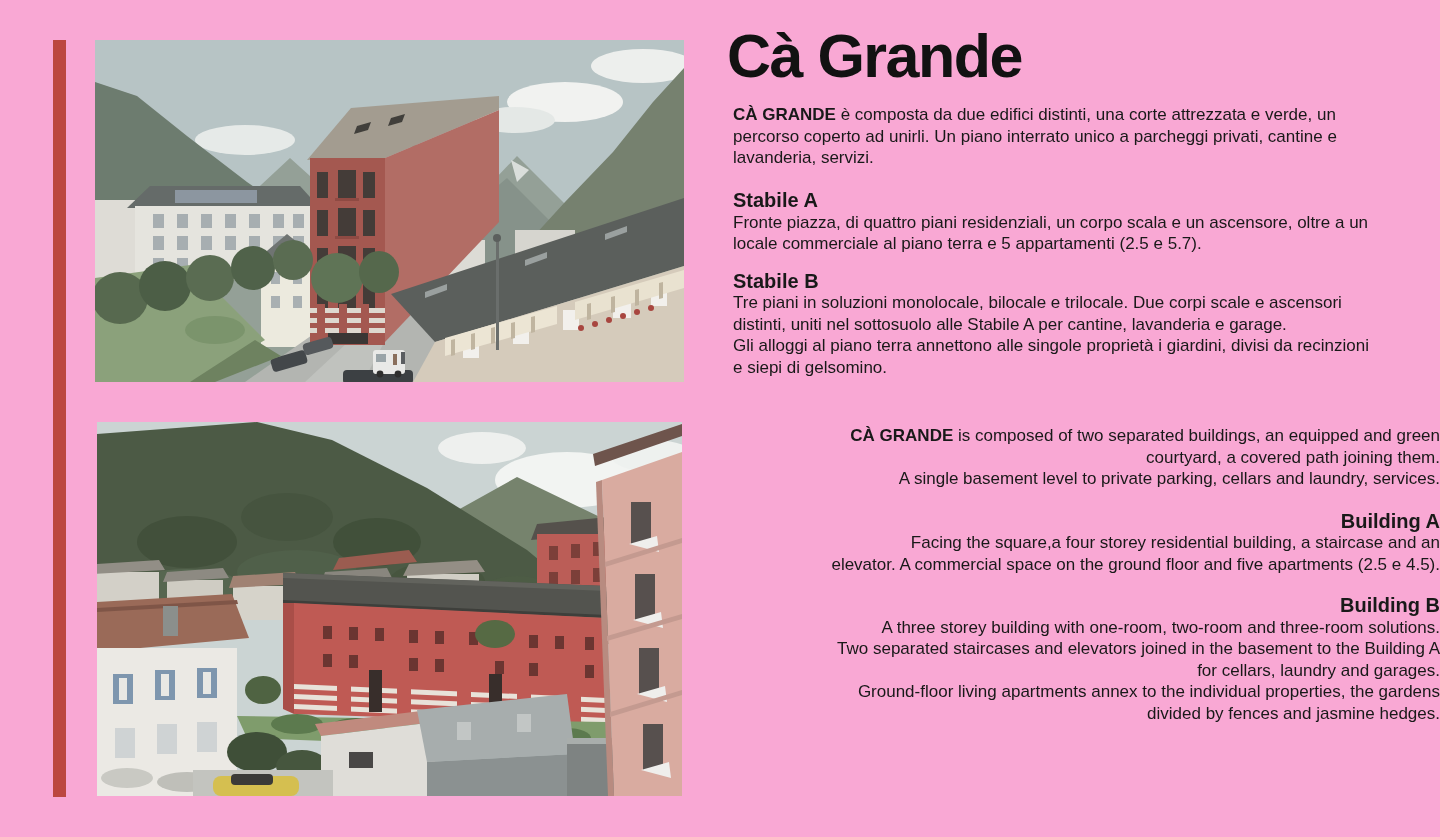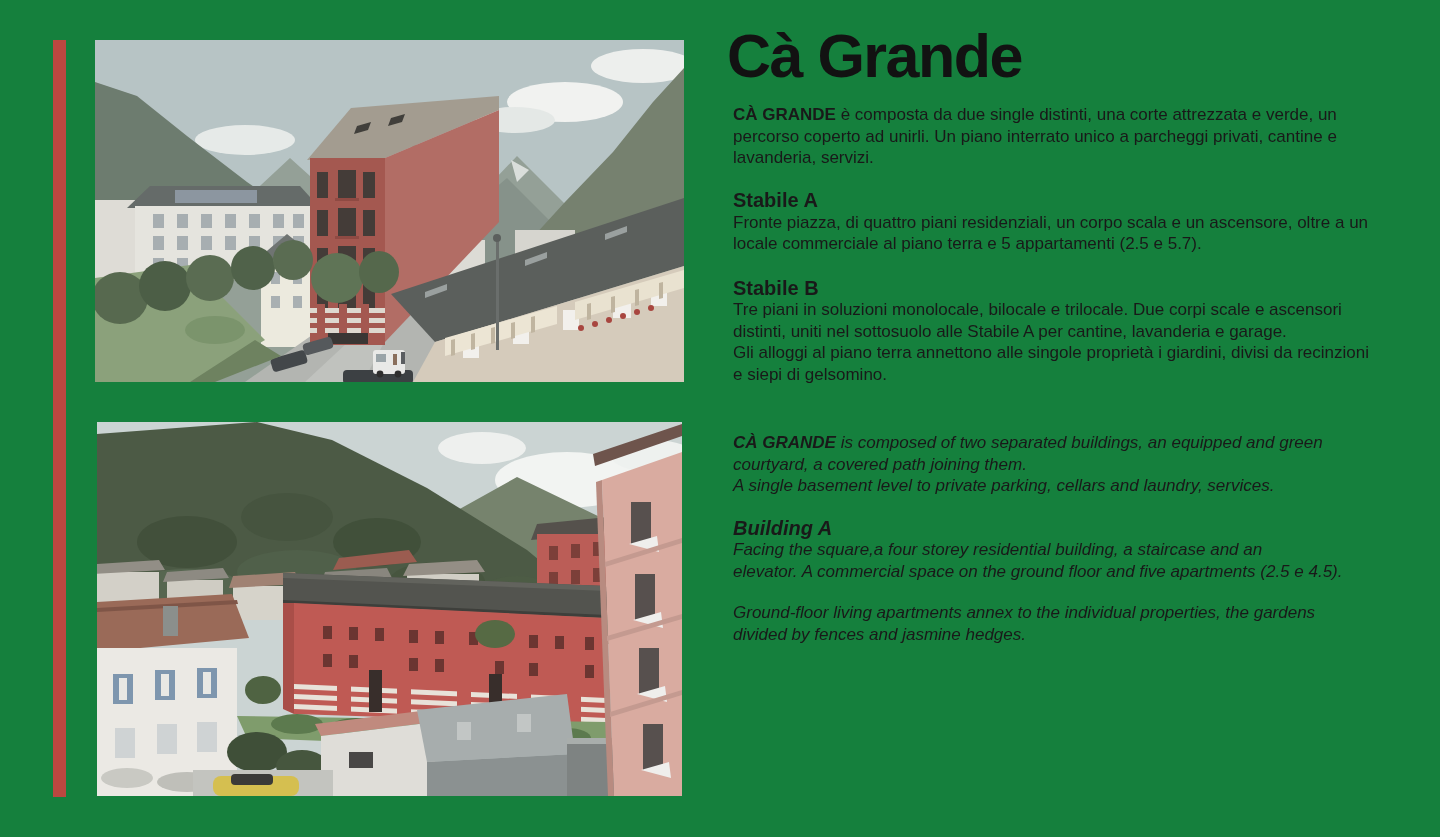--- a/index.html
+++ b/index.html
@@ -1,40 +1,40 @@
 <!DOCTYPE html>
 <html><head>
 <meta charset="utf-8">
 <style>
   html,body{margin:0;padding:0;background:#ffffff;}
   .canvas{
-    position:relative;width:1440px;height:837px;background:#15803d;overflow:hidden;
+    position:relative;width:1440px;height:837px;background:#f9a8d4;overflow:hidden;
     font-family:"Liberation Sans",sans-serif;color:#1a1a1a;
     -webkit-font-smoothing:antialiased;
   }
   .accent-bar{position:absolute;left:53px;top:40px;width:13px;height:757px;background:#bc4740;}
   figure{margin:0;padding:0;position:absolute;overflow:hidden;background:#cfd6d4;}
   .photo-top{left:95px;top:40px;width:589px;height:342px;}
   .photo-bottom{left:97px;top:422px;width:585px;height:374px;}
   figure svg{display:block;width:100%;height:100%;}
 
   .content{position:absolute;left:727px;top:0;width:713px;}
   .page-title{
     margin:24px 0 0;font-size:61px;line-height:64px;font-weight:bold;
     letter-spacing:-1.5px;color:#121212;
   }
   .textcol{padding-left:6px;font-size:17px;line-height:21.5px;color:#191919;}
   .textcol p,.textcol h3{margin:0;white-space:pre-line;}
   .textcol h3{font-size:20px;line-height:21.5px;font-weight:bold;}
   .lead{font-weight:bold;}
   p.intro{margin-top:16px;}
   .sec-a{margin-top:21.5px;}
-  .sec-b{margin-top:23px;}
+  .sec-b{margin-top:16px;}
   .outro-it{margin-top:21px;}
-  .english{margin-top:47px;font-style:italic;}
+  .english{margin-top:47px;text-align:right;}
   .english .sec-a{margin-top:21px;}
   .english .sec-b{margin-top:20px;}
   .outro-en{margin-top:18px;}
 </style>
 </head>
 <body>
 
 <div class="canvas">
 
   <div class="accent-bar"></div>
@@ -349,21 +349,21 @@
         <path d="M513 290 L585 268 L585 273 L513 295 Z" fill="#c49a90"></path>
       </g>
     </svg>
   </figure>
 
   <main class="content">
     <h1 class="page-title">Cà Grande</h1>
 
     <div class="textcol">
       <section>
-        <p class="intro"><strong class="lead">CÀ GRANDE</strong><span> è composta da due single distinti, una corte attrezzata e verde, un
+        <p class="intro"><strong class="lead">CÀ GRANDE</strong><span> è composta da due edifici distinti, una corte attrezzata e verde, un
 percorso coperto ad unirli. Un piano interrato unico a parcheggi privati, cantine e
 lavanderia, servizi.</span></p>
 
         <div class="sec-a">
           <h3>Stabile A</h3>
           <p>Fronte piazza, di quattro piani residenziali, un corpo scala e un ascensore, oltre a un
 locale commerciale al piano terra e 5 appartamenti (2.5 e 5.7).</p>
         </div>
 
         <div class="sec-b">
@@ -381,20 +381,24 @@
 courtyard, a covered path joining them.
 A single basement level to private parking, cellars and laundry, services.</span></p>
 
         <div class="sec-a">
           <h3>Building A</h3>
           <p>Facing the square,a four storey residential building, a staircase and an
 elevator. A commercial space on the ground floor and five apartments (2.5 e 4.5).</p>
         </div>
 
         <div class="sec-b">
+          <h3>Building B</h3>
+          <p>A three storey building with one-room, two-room and three-room solutions.
+Two separated staircases and elevators joined in the basement to the Building A
+for cellars, laundry and garages.</p>
         </div>
 
         <p class="outro-en">Ground-floor living apartments annex to the  individual properties, the gardens
 divided by fences and jasmine hedges.</p>
       </section>
     </div>
   </main>
 
 </div>
 

